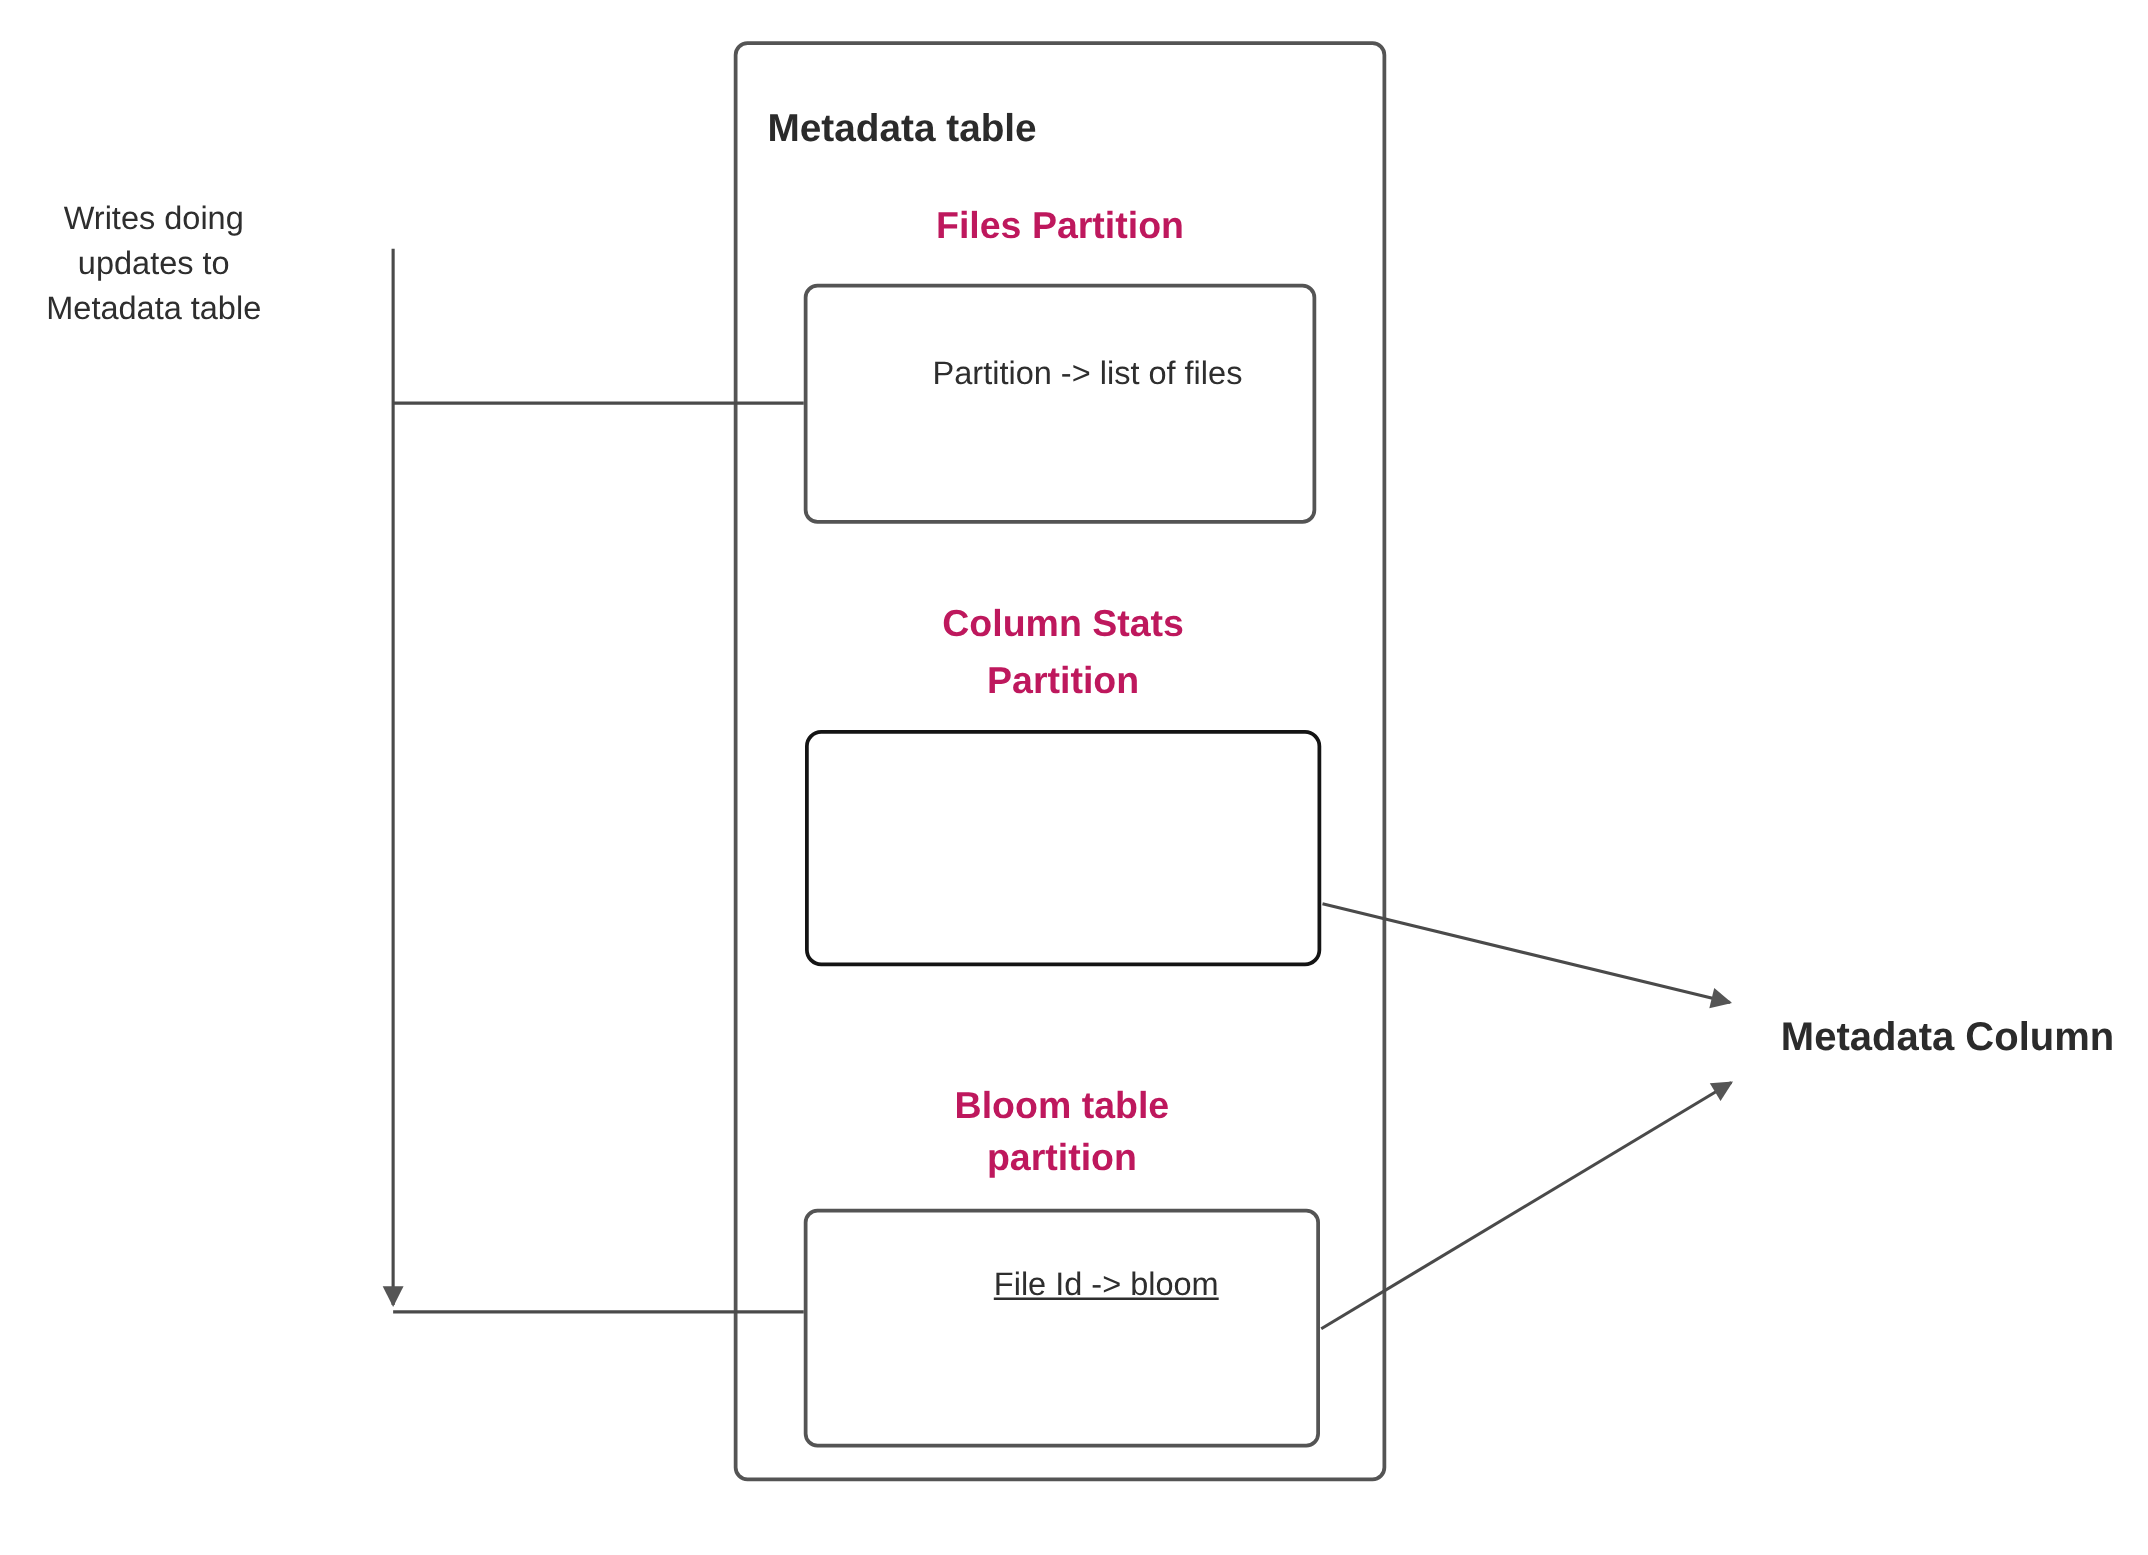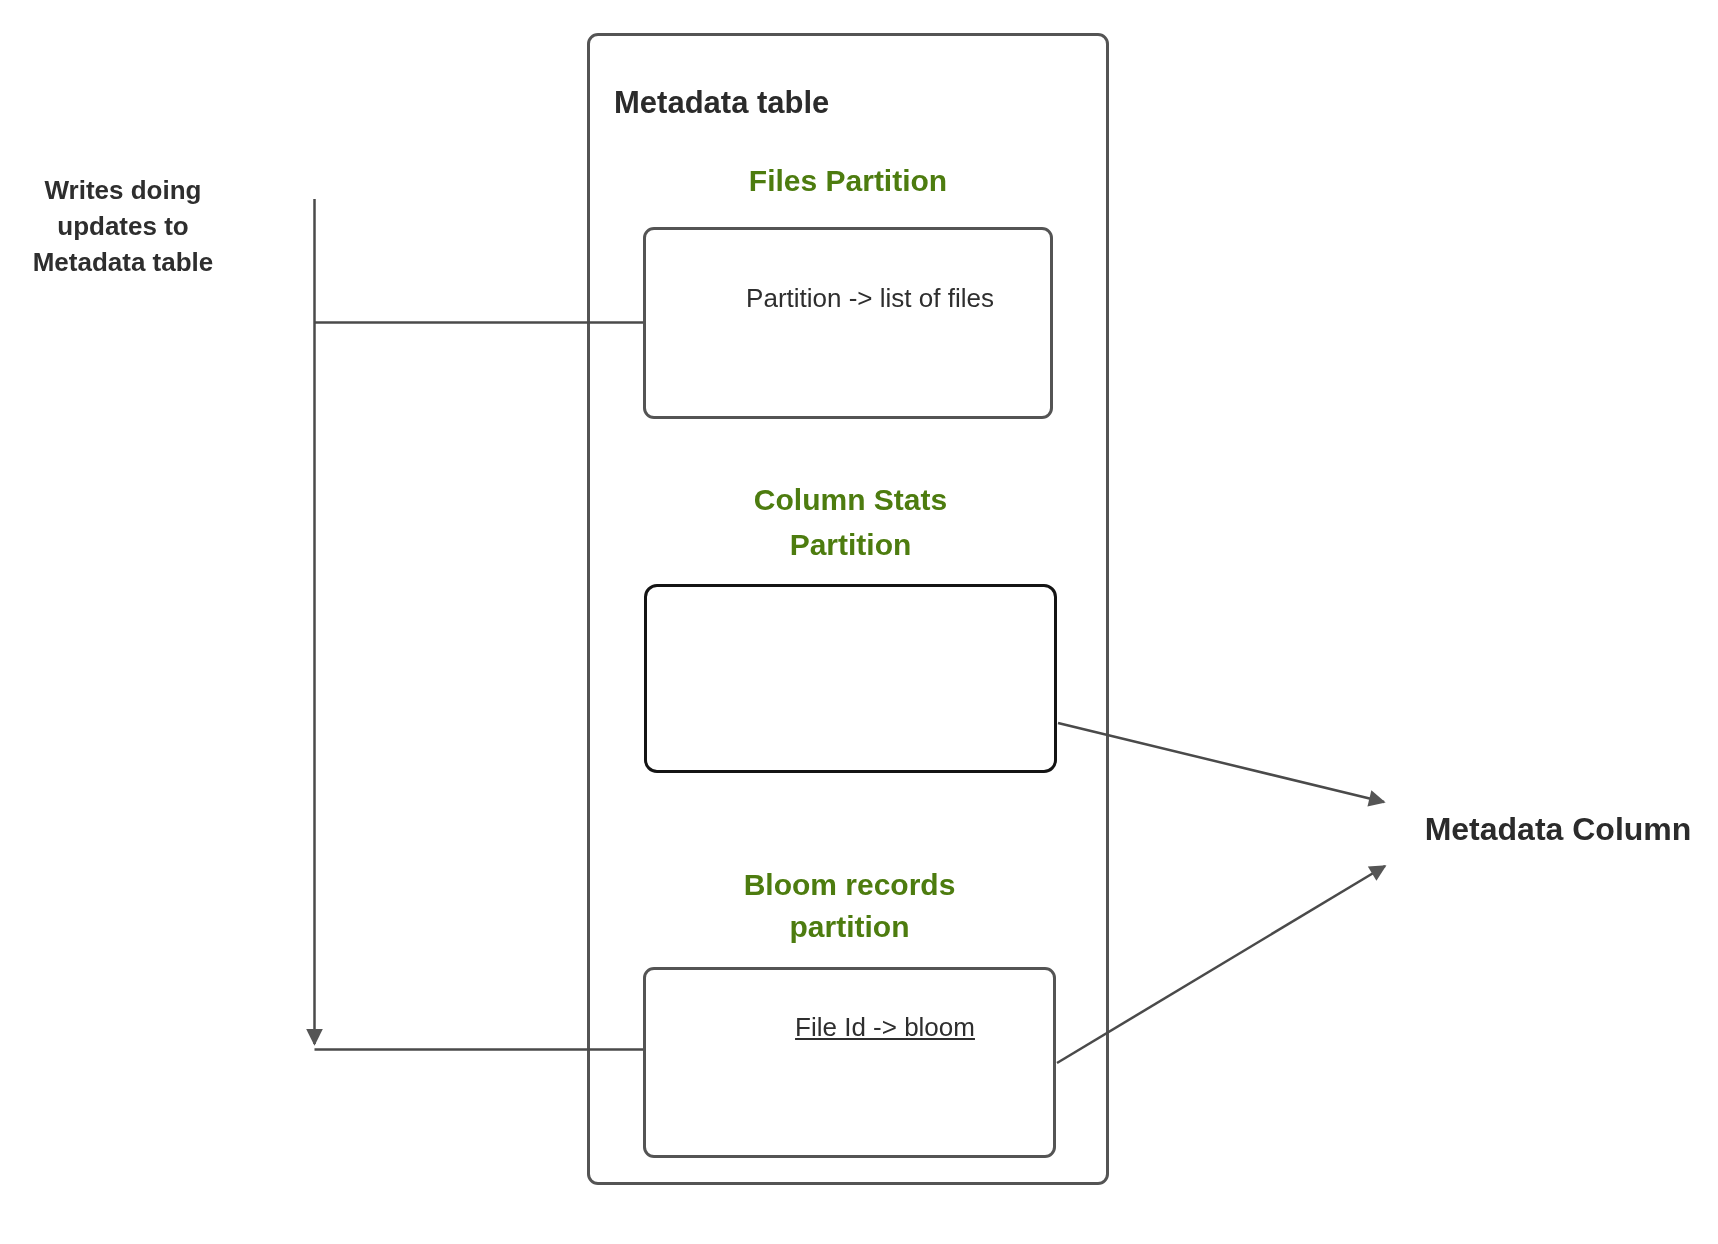--- a/index.html
+++ b/index.html
@@ -42,21 +42,21 @@
     line-height: 37px;
     color: #2e2e2e;
   }
   .heading {
     position: absolute;
     text-align: center;
     white-space: pre-wrap;
     font-size: 30px;
     line-height: 45px;
     font-weight: bold;
-    color: #4d7c0f;
+    color: #be185d;
   }
   .title {
     position: absolute;
     font-size: 31px;
     font-weight: bold;
     white-space: pre-wrap;
     color: #2b2b2b;
   }
   #connector-layer {
     position: absolute;
@@ -64,37 +64,37 @@
     width: 1718px;
     height: 1244px;
     pointer-events: none;
   }
 </style>
 </head>
 <body>
 
 <div id="canvas">
 
-  <div class="label" style="left: 0px; top: 172px; width: 246px; line-height: 36px; font-weight: bold;">Writes doing
+  <div class="label" style="left: 0px; top: 156px; width: 246px; line-height: 36px;">Writes doing
 updates to
 Metadata table</div>
 
   <div class="outer" style="left: 587px; top: 33px; width: 522px; height: 1152px;"></div>
 
   <div class="title" style="left: 614px; top: 85px;">Metadata table</div>
 
   <div class="heading" style="left: 643px; top: 158px; width: 410px;">Files Partition</div>
   <div class="box" style="left: 643px; top: 227px; width: 410px; height: 192px;"></div>
   <div class="label" style="left: 643px; top: 280px; width: 454px;">Partition -&gt; list of files</div>
 
   <div class="heading" style="left: 644px; top: 477px; width: 413px;">Column Stats
 Partition</div>
   <div class="box emphasis" style="left: 644px; top: 584px; width: 413px; height: 189px;"></div>
 
-  <div class="heading" style="left: 643px; top: 864px; width: 413px; line-height: 42px;">Bloom records
+  <div class="heading" style="left: 643px; top: 864px; width: 413px; line-height: 42px;">Bloom table
 partition</div>
   <div class="box" style="left: 643px; top: 967px; width: 413px; height: 191px;"></div>
   <div class="label" style="left: 643px; top: 1009px; width: 484px; text-decoration: underline;">File Id -&gt; bloom</div>
 
   <div class="title" style="left: 1398px; top: 811px; width: 320px; text-align: center; font-size: 32px;">Metadata Column</div>
 
   <svg id="connector-layer" viewBox="0 0 1718 1244" xmlns="http://www.w3.org/2000/svg">
     <defs>
       <marker id="arrowhead" viewBox="0 0 12 12" refX="10" refY="6" markerWidth="8" markerHeight="8" orient="auto">
         <path d="M1 1 L11 6 L1 11 Z" fill="#555555"></path>

